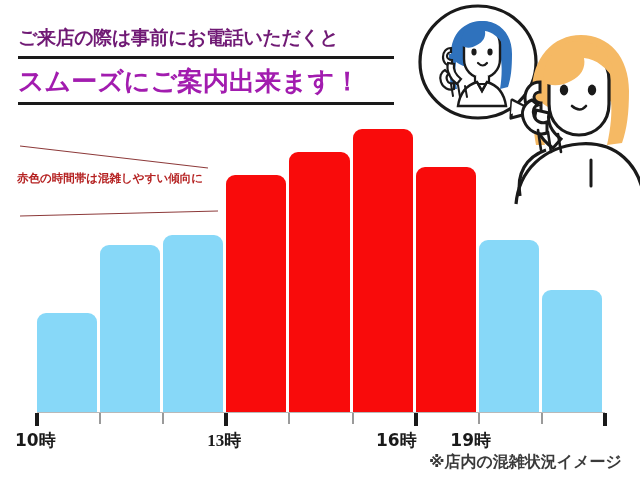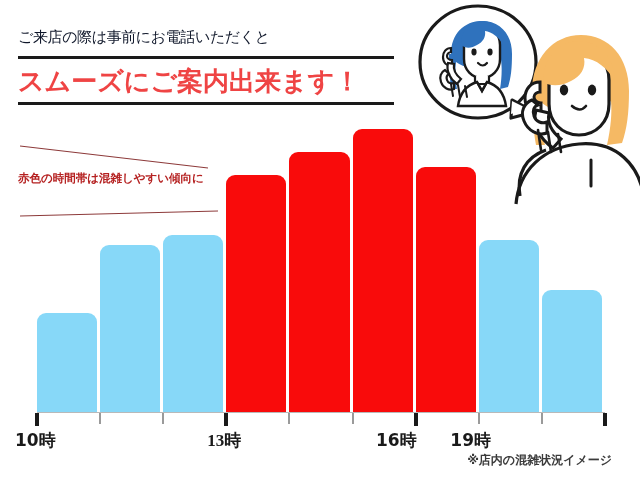--- a/index.html
+++ b/index.html
@@ -21,57 +21,57 @@
   }
 
   
   .headline-block {
     position: absolute;
     left: 18px;
     top: 22px;
     width: 376px;
   }
   .headline-line1 {
-    font-size: 15px;
-    font-weight: 400;
+    font-size: 19px;
+    font-weight: 700;
     line-height: 30px;
     letter-spacing: -0.4px;
-    color: #0f172a;
+    color: #701a75;
     white-space: nowrap;
   }
   .rule {
     height: 3px;
     background: #1a1a1a;
     margin: 4px 0 3px 0;
   }
   .headline-line2 {
     font-size: 26px;
     font-weight: 700;
     line-height: 38px;
     letter-spacing: 0px;
-    color: #ef4444;
+    color: #a21caf;
     white-space: nowrap;
   }
   .rule2 {
     height: 3px;
     background: #1a1a1a;
     margin-top: 2px;
   }
 
   
   .annotation {
     position: absolute;
     left: 10px;
     top: 170px;
     width: 200px;
+    text-align: center;
     color: #b52121;
     font-size: 11.5px;
     font-weight: 700;
     line-height: 16px;
-    margin-left: 8px;
   }
   .callout-svg {
     position: absolute;
     left: 0;
     top: 130px;
     width: 240px;
     height: 100px;
     pointer-events: none;
   }
 
@@ -120,23 +120,23 @@
     top: 429px;
     font-size: 17px;
     font-weight: 700;
     color: #1a1a1a;
     white-space: nowrap;
   }
 
   
   .footnote {
     position: absolute;
-    right: 28px;
+    right: 18px;
     top: 452px;
-    font-size: 12px;
+    font-size: 16px;
     font-weight: 700;
     color: #3a3a3a;
     white-space: nowrap;
   }
 
   
   .illustration {
     position: absolute;
     left: 408px;
     top: 0px;

